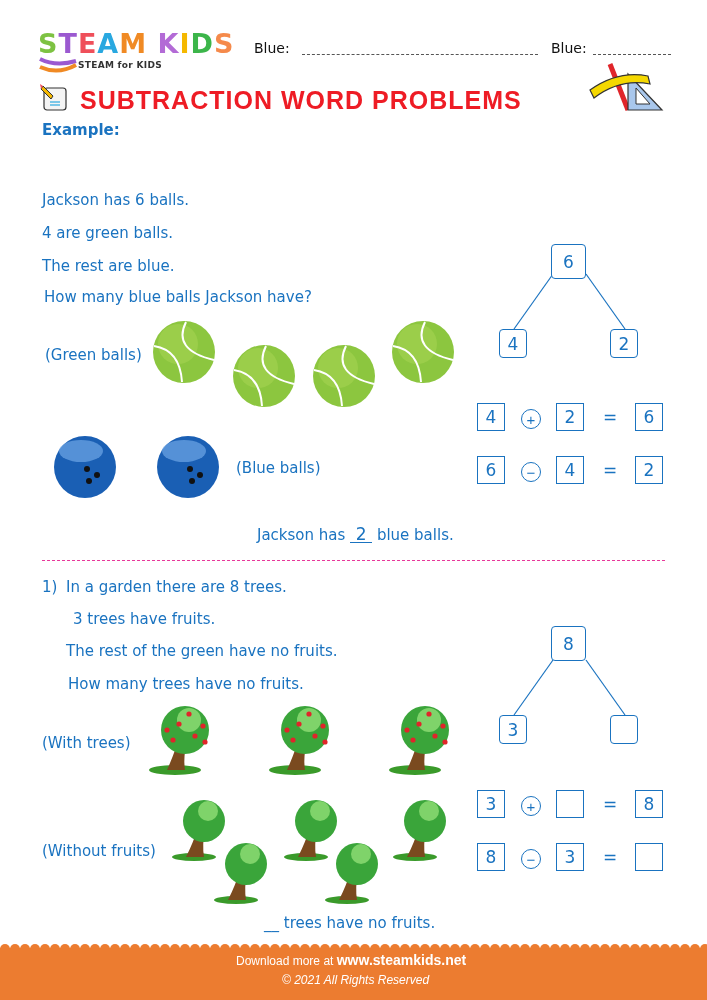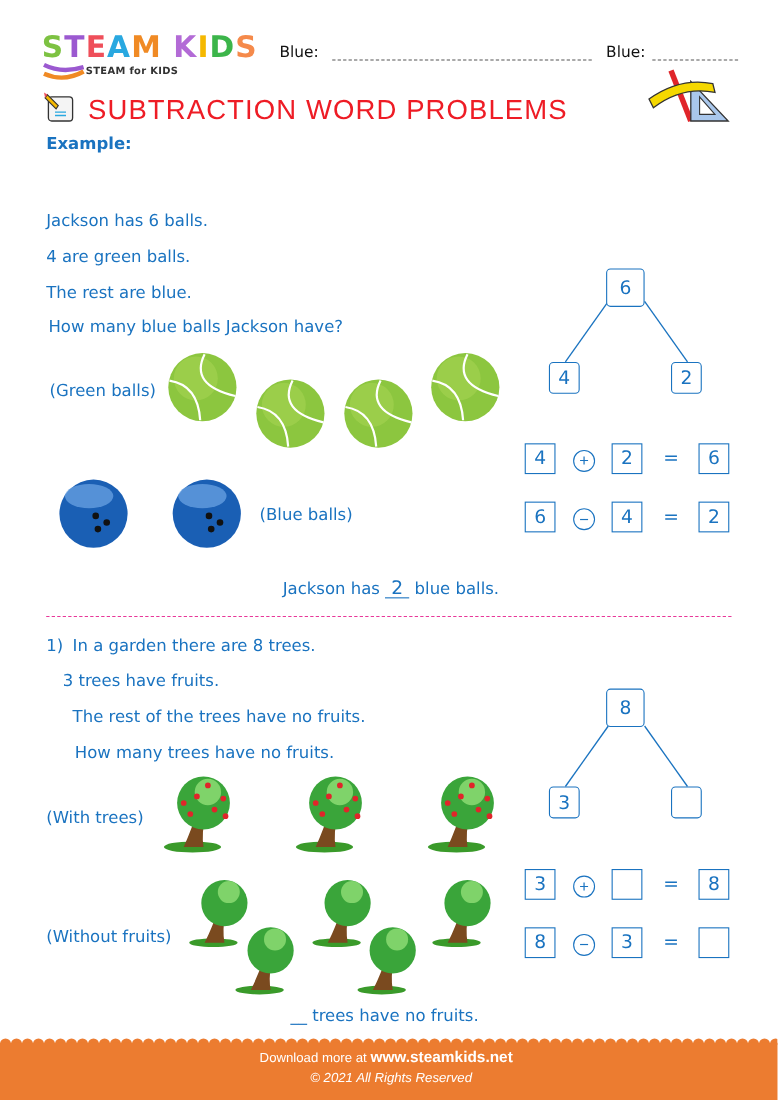--- a/index.html
+++ b/index.html
@@ -6,21 +6,21 @@
   body { width:707px; height:1000px; position:relative; overflow:hidden; font-family:"Liberation Sans", sans-serif; color:#1a73c0; }
   .abs { position:absolute; }
   .logo { left:38px; top:30px; }
   .logo-main { font-family:"DejaVu Sans", sans-serif; font-weight:bold; font-size:27px; letter-spacing:1px; line-height:28px; }
   .logo-sub { position:absolute; left:40px; top:30px; font-family:"DejaVu Sans", sans-serif; font-weight:bold; font-size:9px; color:#333; letter-spacing:0.3px; white-space:nowrap; }
   .logo-swoosh { position:absolute; left:0; top:27px; }
   .name-field { left:254px; top:40px; font-size:14px; color:#111; font-family:"DejaVu Sans", sans-serif; }
   .name-line { left:302px; top:54px; width:236px; border-bottom:1px dashed #555; }
   .date-field { left:551px; top:40px; font-size:14px; color:#111; font-family:"DejaVu Sans", sans-serif; }
   .date-line { left:593px; top:54px; width:78px; border-bottom:1px dashed #555; }
-  .title { left:80px; top:86px; font-size:25px; font-weight:normal; color:#ee1c25; letter-spacing:1px; white-space:nowrap; }
+  .title { left:80px; top:86px; font-size:25px; font-weight:bold; color:#ee1c25; letter-spacing:1px; white-space:nowrap; }
   .instr { left:42px; top:119px; width:620px; font-size:15px; font-weight:bold; color:#1a73c0; line-height:23px; font-family:"DejaVu Sans", sans-serif; }
   .txt { font-size:15px; color:#1a73c0; white-space:nowrap; font-family:"DejaVu Sans", sans-serif; }
   .nbox { position:absolute; border:1.5px solid #1a73c0; border-radius:4px; width:27px; height:27px; display:flex; align-items:center; justify-content:center; font-size:17px; color:#1a73c0; font-family:"DejaVu Sans", sans-serif; background:#fff; box-sizing:border-box;}
   .ebox { position:absolute; border:1.5px solid #1a73c0; width:28px; height:28px; display:flex; align-items:center; justify-content:center; font-size:17px; color:#1a73c0; font-family:"DejaVu Sans", sans-serif; box-sizing:border-box;}
   .op { position:absolute; width:20px; height:20px; border:1.3px solid #1a73c0; border-radius:50%; display:flex; align-items:center; justify-content:center; font-size:15px; color:#1a73c0; box-sizing:border-box; line-height:1; }
   .eq { position:absolute; font-size:17px; color:#1a73c0; font-family:"DejaVu Sans", sans-serif; }
   .divider { left:42px; top:560px; width:623px; border-top:1.5px dashed #e8389a; }
   .footer { left:0; top:948px; width:707px; height:52px; background:#ec7c30; }
   .footer-scallop { left:0; top:940px; width:707px; height:10px; }
   .footer-text1 { left:236px; top:952px; font-size:12px; color:#fff; white-space:nowrap; }
@@ -137,22 +137,22 @@
 <div class="abs txt" style="left:257px;top:526px">
   <span>Jackson has</span>
   <span style="display:inline-block;width:22px;text-align:center;border-bottom:1px solid #1a73c0;font-size:17px;line-height:16px">2</span>
   <span>blue balls.</span>
 </div>
 
 <div class="abs divider"></div>
 
 <div class="abs txt" style="left:42px;top:578px">1)</div>
 <div class="abs txt" style="left:66px;top:578px">In a garden there are 8 trees.</div>
-<div class="abs txt" style="left:57px;top:610px">3 trees have fruits.</div>
-<div class="abs txt" style="left:66px;top:642px">The rest of the trees have no fruits.</div>
+<div class="abs txt" style="left:73px;top:610px">3 trees have fruits.</div>
+<div class="abs txt" style="left:66px;top:642px">The rest of the green have no fruits.</div>
 <div class="abs txt" style="left:68px;top:675px">How many trees have no fruits.</div>
 
 <div class="abs txt" style="left:42px;top:734px">(With trees)</div>
 <div class="abs txt" style="left:42px;top:842px">(Without fruits)</div>
 
 <svg class="abs" style="left:145px;top:702px" width="72" height="76">
     <ellipse cx="30" cy="68" rx="26" ry="5" fill="#3a9a2a"></ellipse>
     <path d="M22 68 Q30 50 34 36 L42 38 Q38 56 40 68 Z" fill="#7a4a1f"></path>
     <circle cx="40" cy="28" r="24" fill="#3aa53a"></circle>
     <circle cx="44" cy="18" r="12" fill="#7fd36a"></circle>

